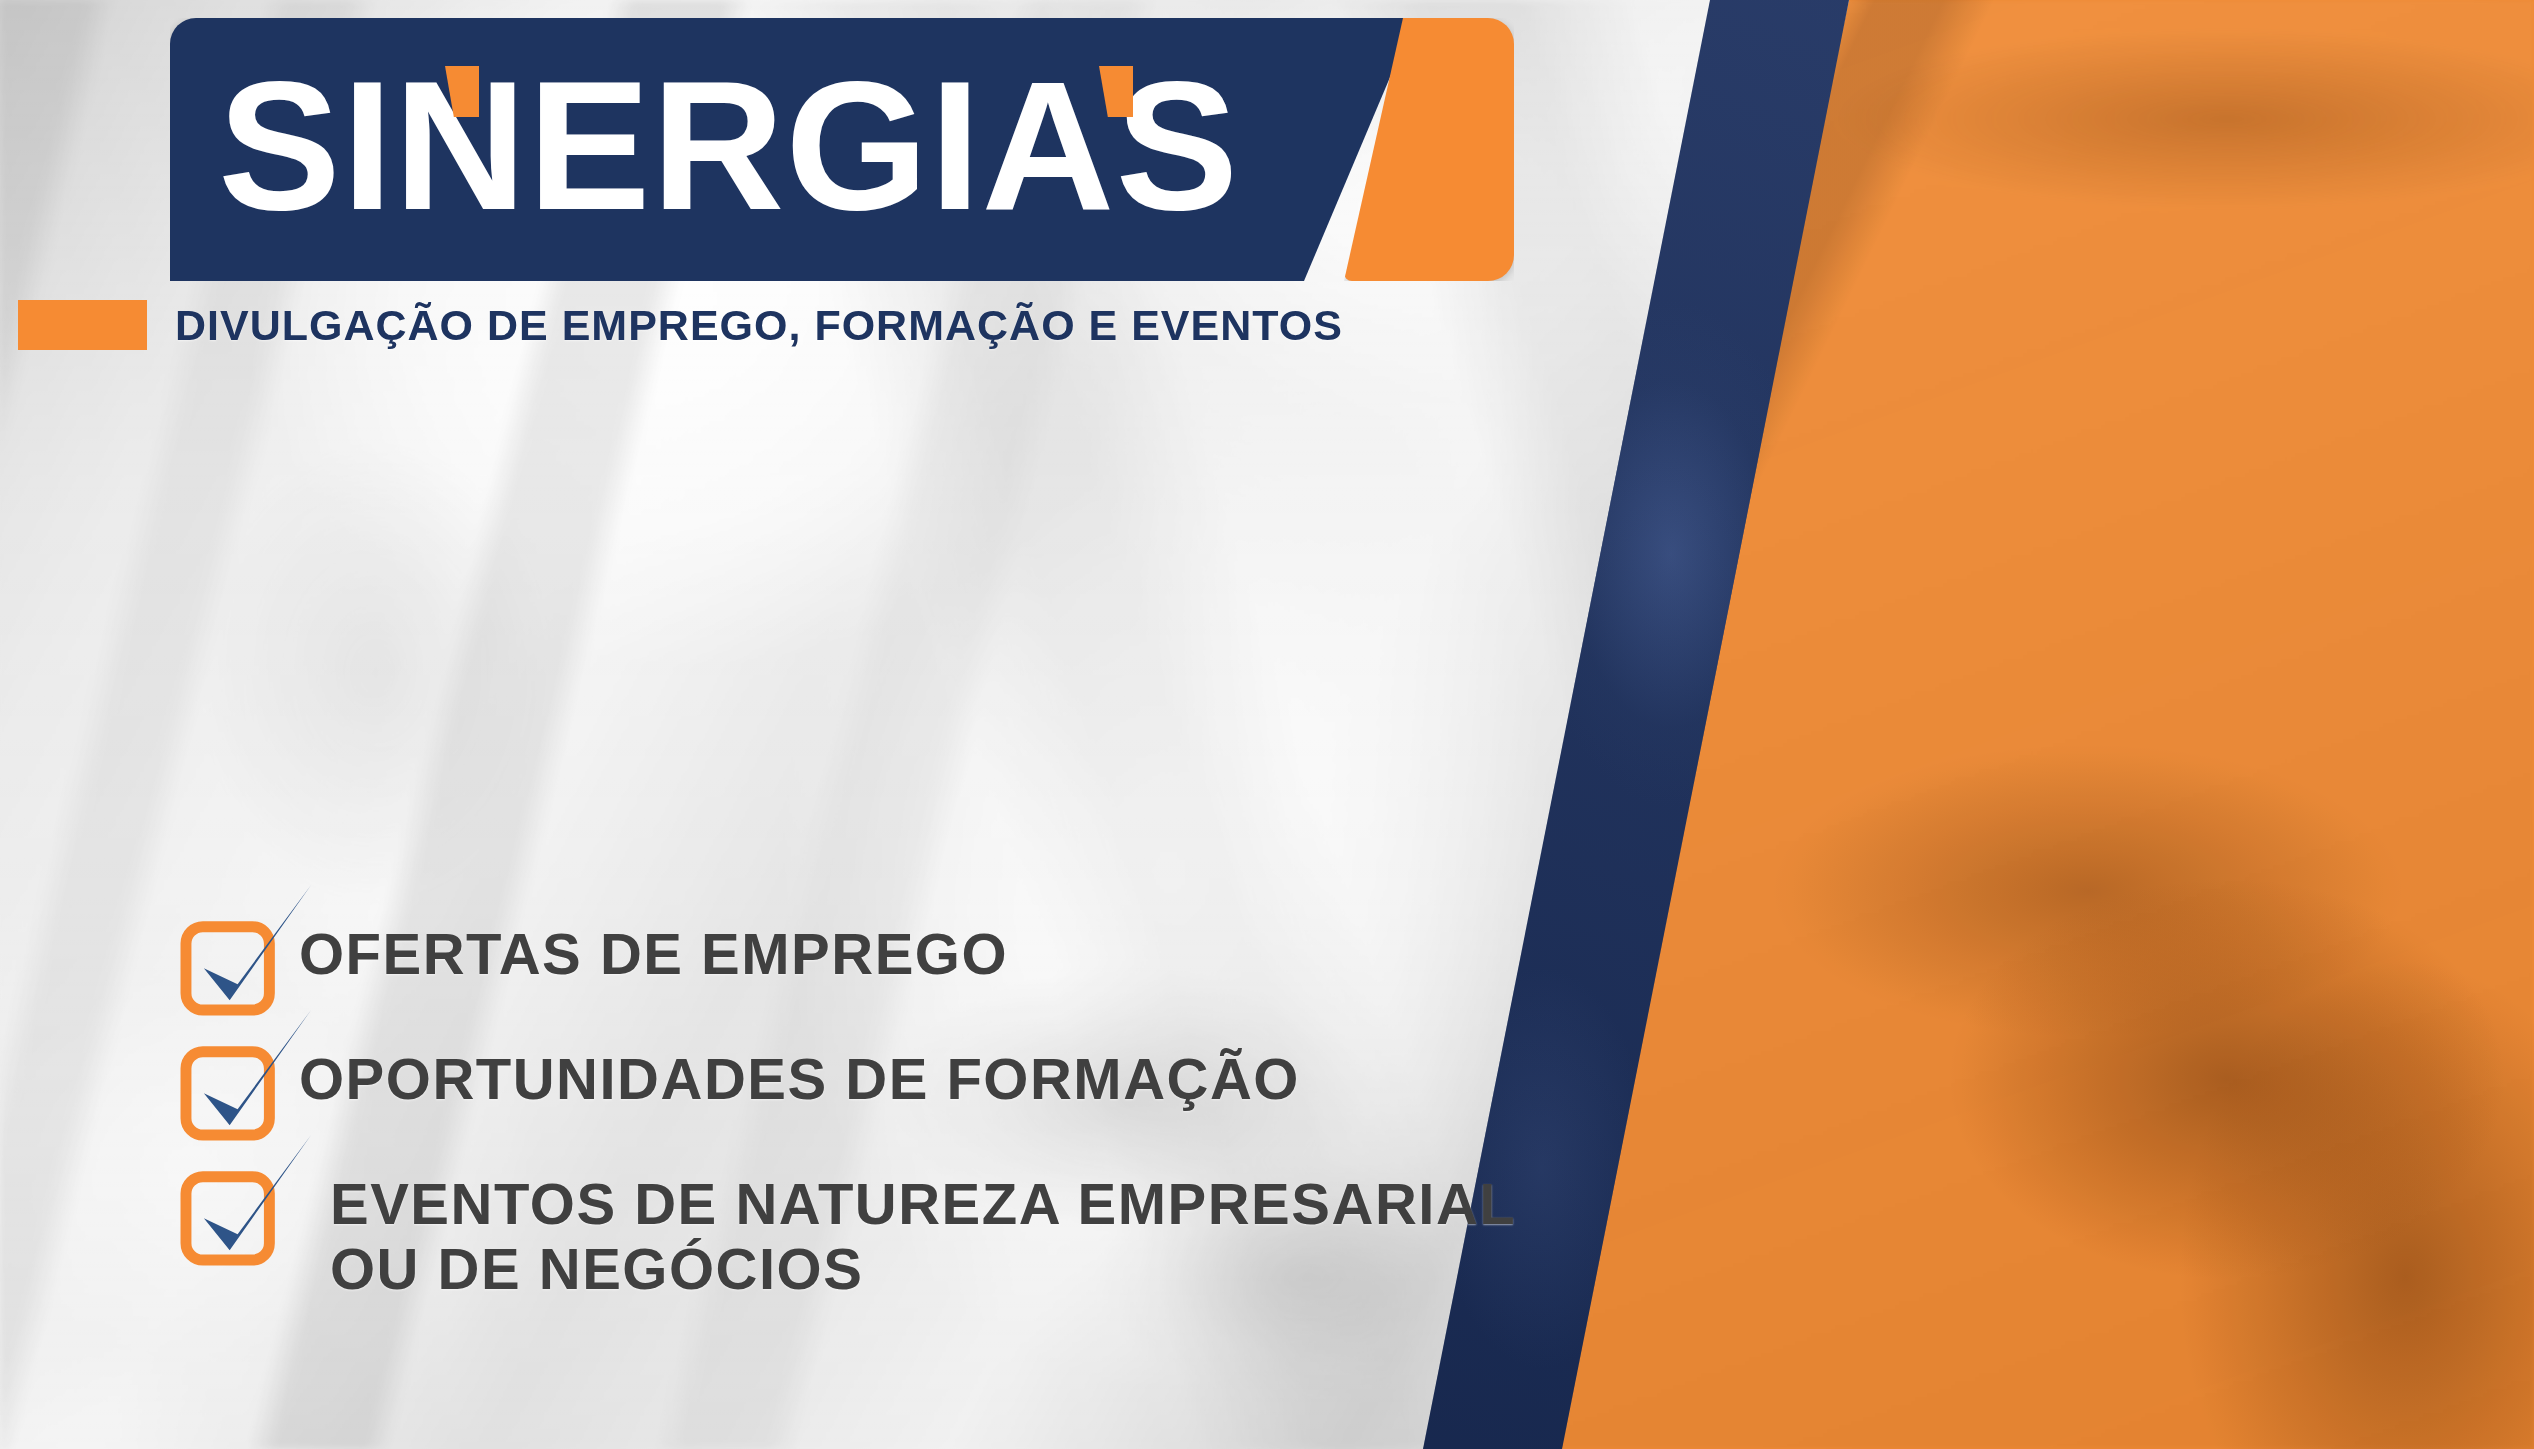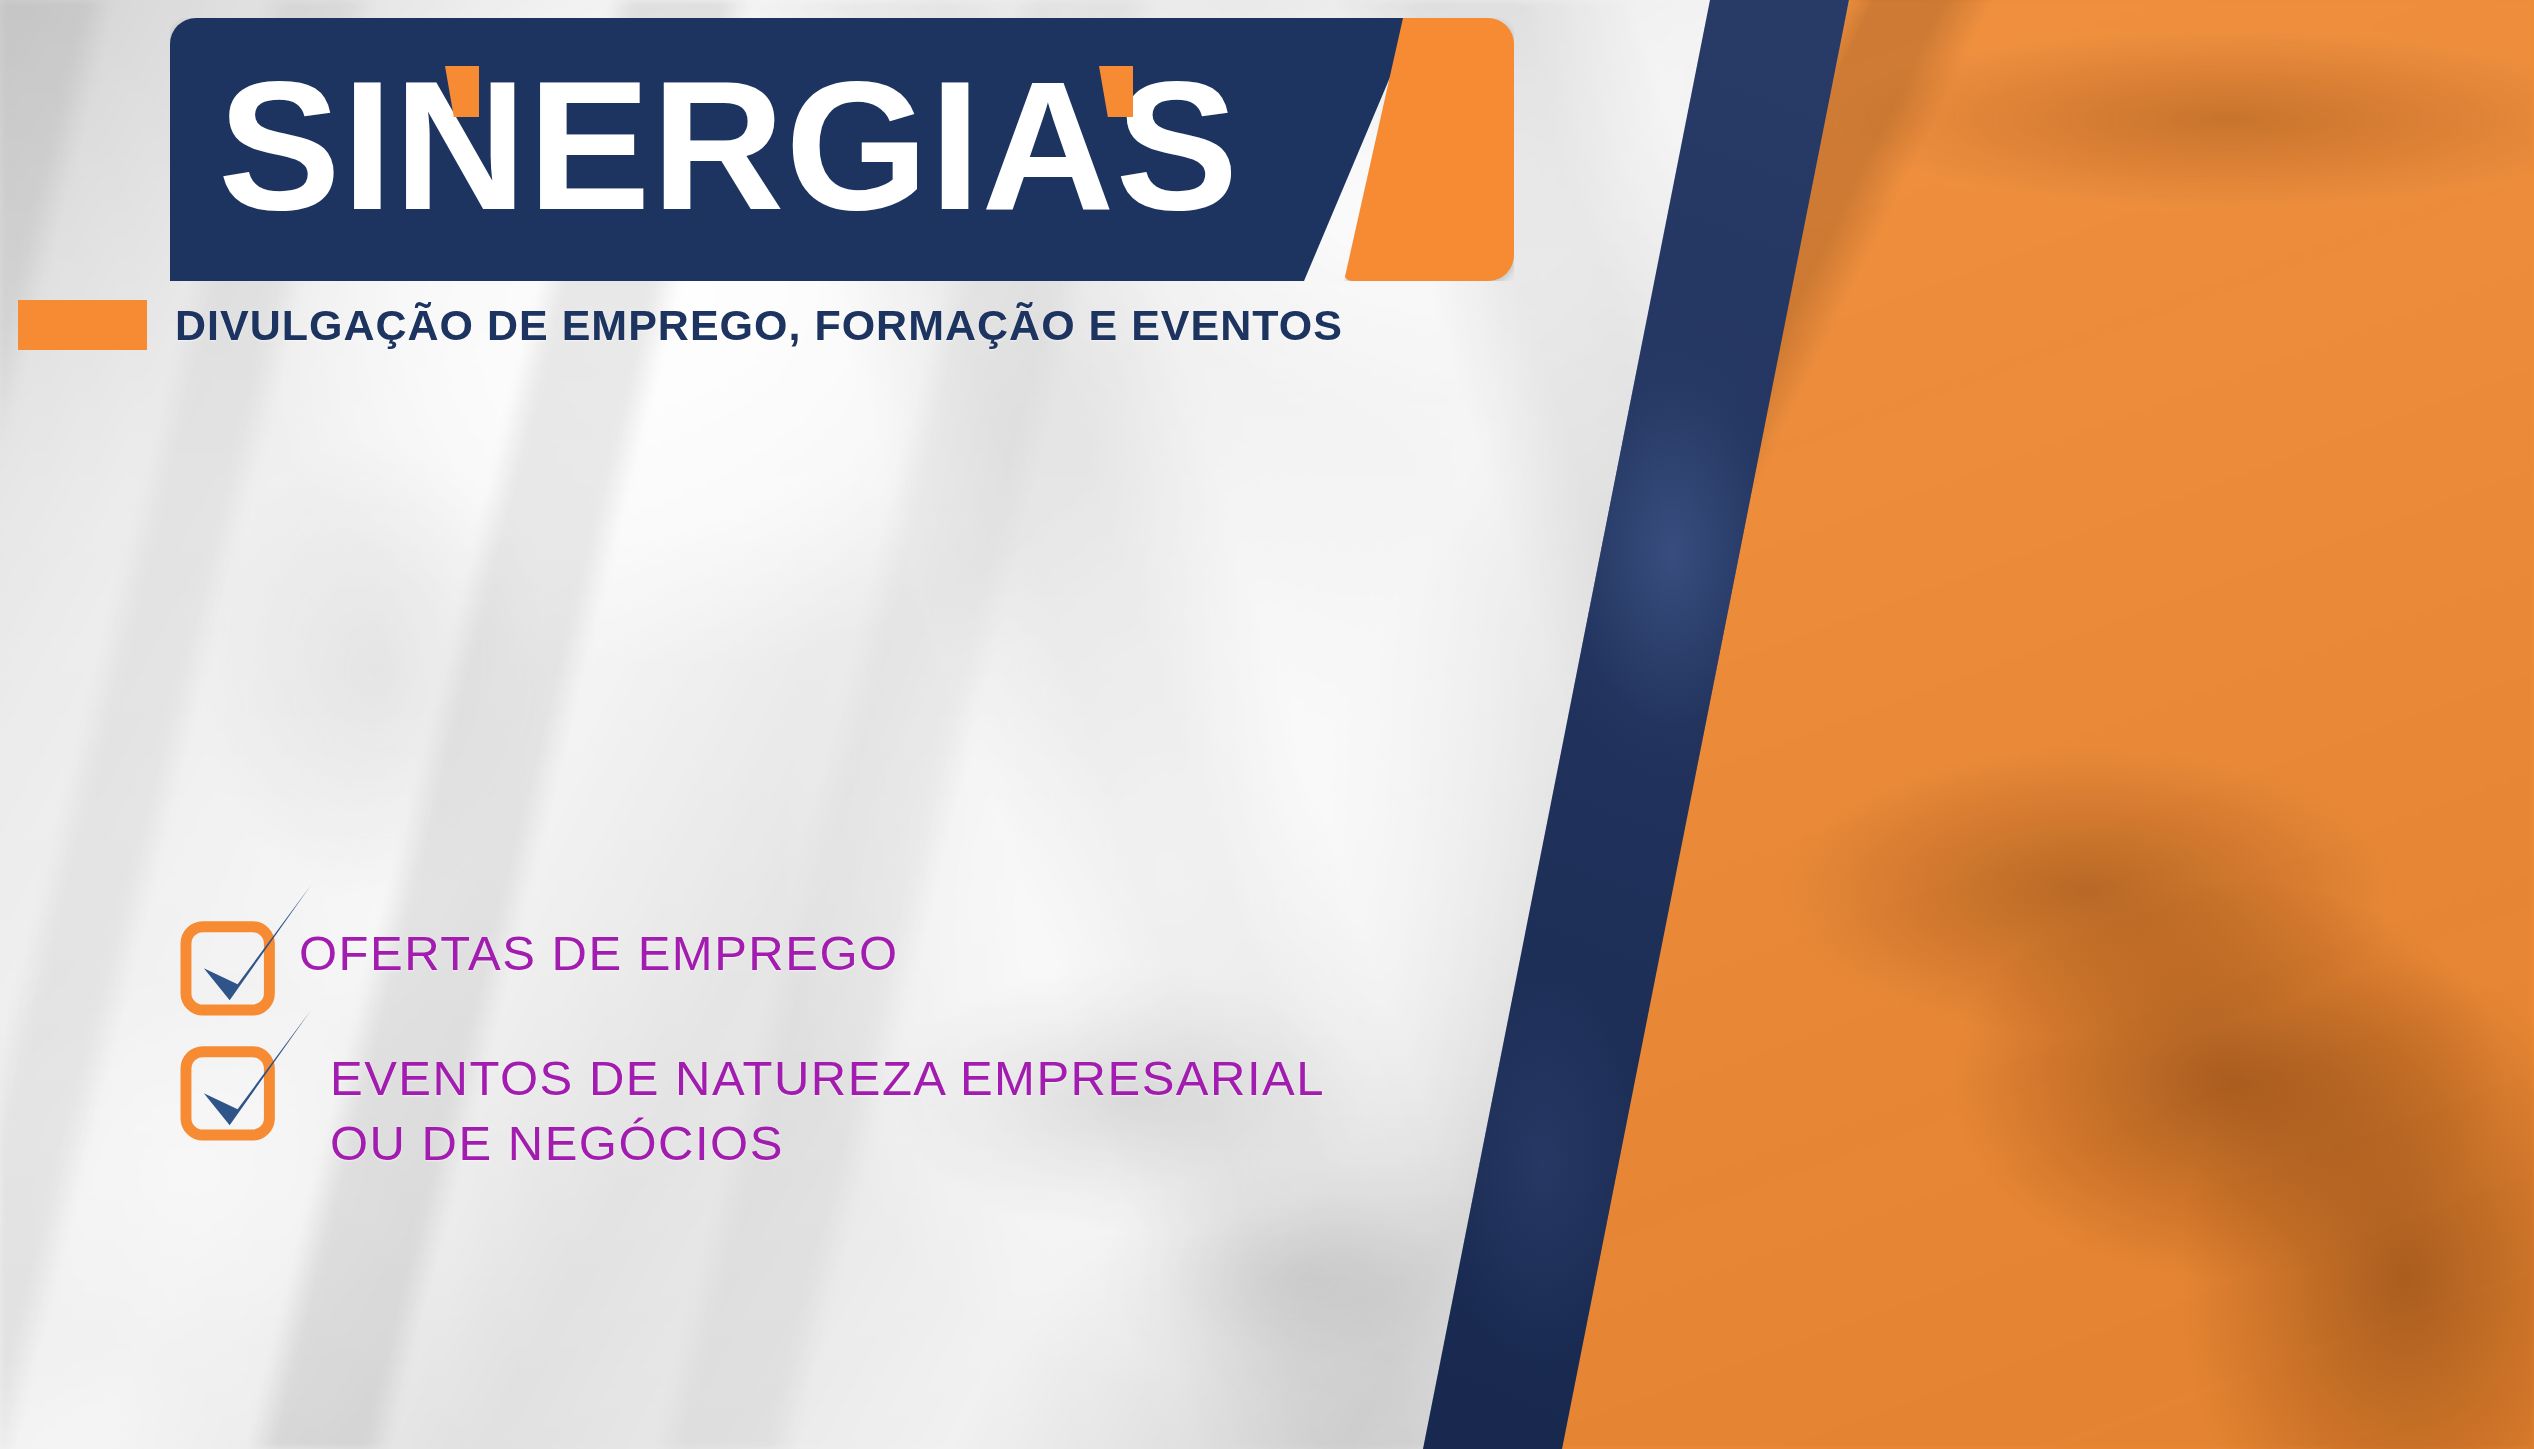--- a/index.html
+++ b/index.html
@@ -141,25 +141,25 @@
   
   .checklist { position:absolute; left:184px; top:921px; }
   .check-item { position:relative; display:flex; align-items:flex-start; margin-bottom:36px; }
   .check-item:last-child { margin-bottom:12px;gap:31px; }
 
   .checkbox { position:relative; width:85px; height:85px; flex:0 0 85px; margin-top:4px; }
   .checkbox svg { position:absolute; left:-6px; top:-44px; width:149px; height:139px; overflow:visible; }
 
   .check-labels {
     margin-left: 30px;
-    font-size: 49px;
-    font-weight: 400;
+    font-size: 58px;
+    font-weight: 700;
     line-height: 65px;
     letter-spacing: 1.5px;
-    color:#a21caf;
+    color:#404040;
     text-shadow: 0 1px 2px rgba(255,255,255,.55);
   }
   .check-labels .ln { display:block; white-space:nowrap; }
 </style>
 </head>
 <body>
 
 <div id="poster">
 
   <div class="photo-base"></div>
@@ -192,29 +192,40 @@
         <svg viewBox="0 0 150 140">
           <rect x="8" y="46" width="84" height="84" rx="17" ry="17" fill="none" stroke="#f68b33" stroke-width="11"></rect>
           <path d="M26 88 L52 120 L134 4 L60 104 Z" fill="#2e5488"></path>
         </svg>
       </span>
       <span class="check-labels">
         <span class="ln">OFERTAS DE EMPREGO</span>
       </span>
     </div>
 
-
     <div class="check-item">
       <span class="checkbox">
         <svg viewBox="0 0 150 140">
           <rect x="8" y="46" width="84" height="84" rx="17" ry="17" fill="none" stroke="#f68b33" stroke-width="11"></rect>
           <path d="M26 88 L52 120 L134 4 L60 104 Z" fill="#2e5488"></path>
         </svg>
       </span>
       <span class="check-labels">
+        <span class="ln">OPORTUNIDADES DE FORMAÇÃO</span>
+      </span>
+    </div>
+
+    <div class="check-item">
+      <span class="checkbox">
+        <svg viewBox="0 0 150 140">
+          <rect x="8" y="46" width="84" height="84" rx="17" ry="17" fill="none" stroke="#f68b33" stroke-width="11"></rect>
+          <path d="M26 88 L52 120 L134 4 L60 104 Z" fill="#2e5488"></path>
+        </svg>
+      </span>
+      <span class="check-labels">
         <span class="ln">EVENTOS DE NATUREZA EMPRESARIAL</span>
         <span class="ln">OU DE NEGÓCIOS</span>
       </span>
     </div>
 
   </div>
 </div>
 
 
 </body></html>

